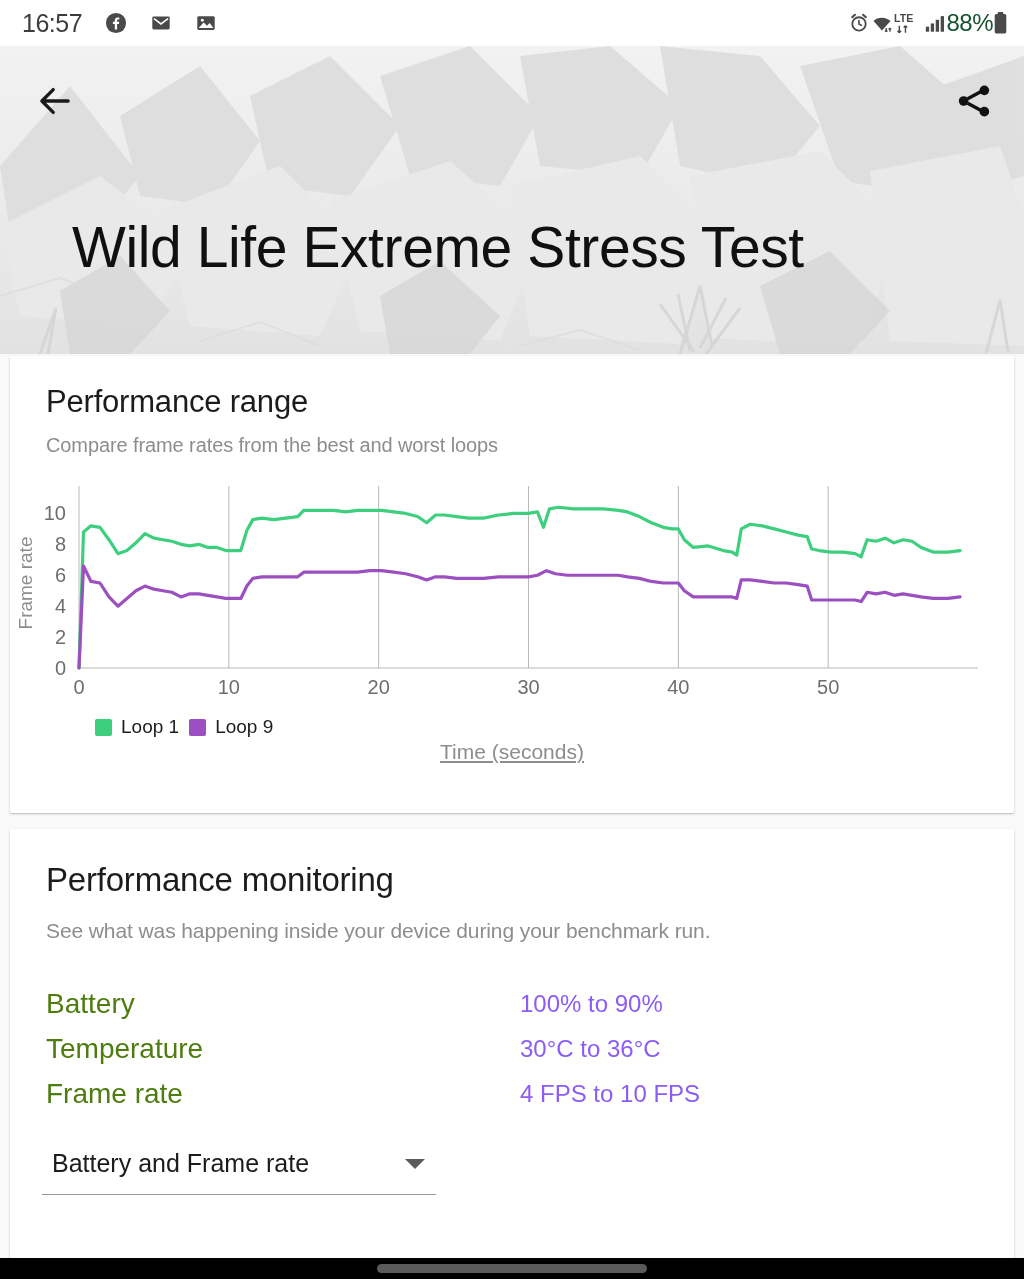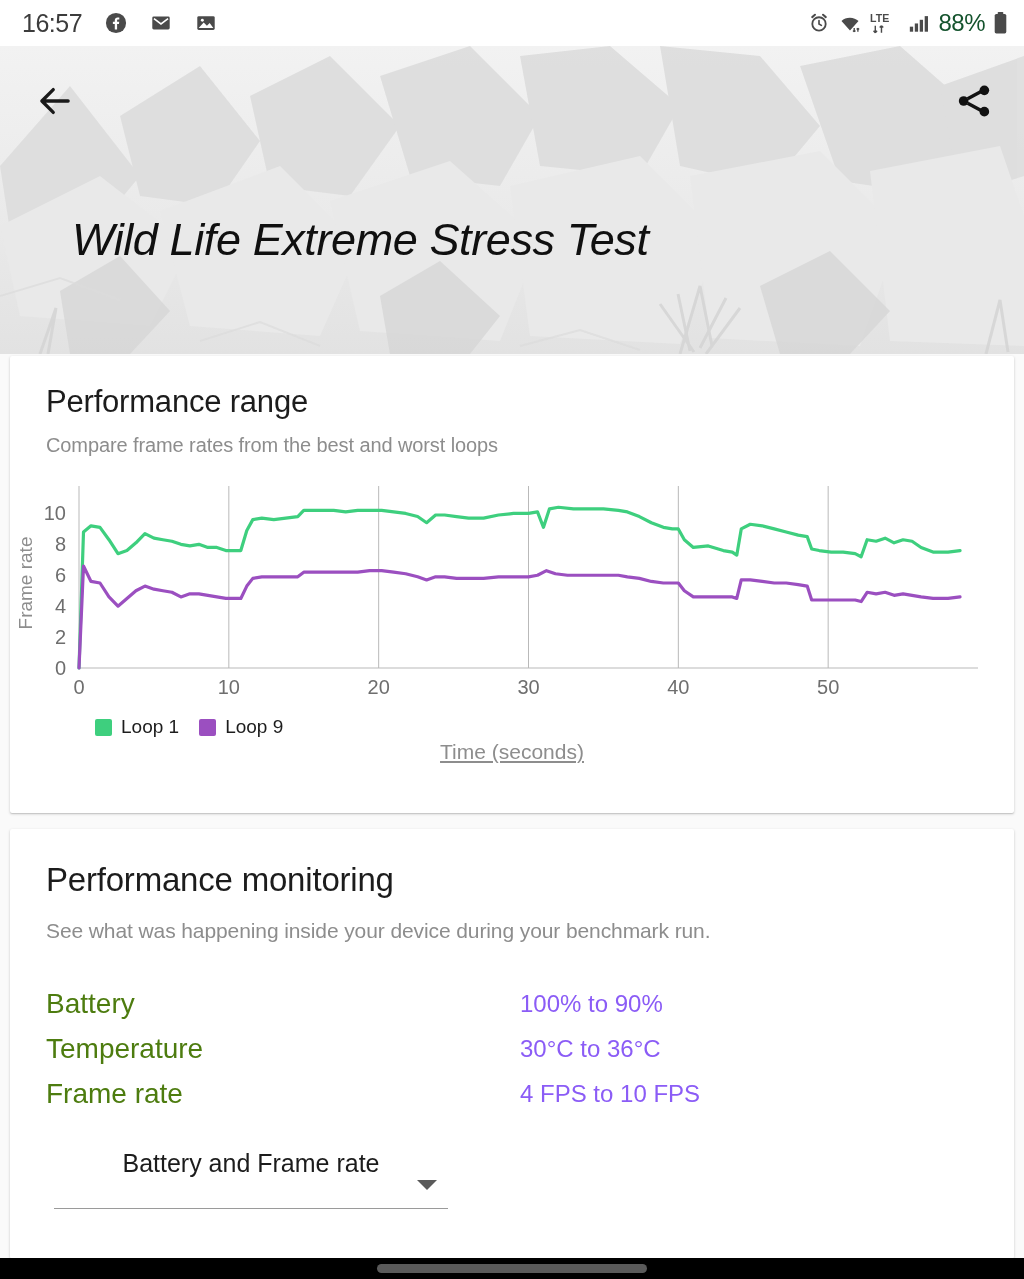--- a/index.html
+++ b/index.html
@@ -12,38 +12,38 @@
   .screen { position: relative; width: 1024px; height: 1279px; background: #fafafa; }
 
   
   .statusbar {
     position: absolute; top: 0; left: 0; width: 1024px; height: 46px;
     background: #ffffff; display: flex; align-items: center;
     padding: 0 16px 0 22px;
   }
   .sb-left { display: flex; align-items: center; gap: 23px; }
   .sb-time { font-size: 25px; color: #3c3c3c; letter-spacing: -0.5px; }
-  .sb-right { margin-left: auto; display: flex; align-items: center; gap: 8px; }
+  .sb-right { margin-left: auto; display: flex; align-items: center; gap: 0; }
   .sb-pct { font-size: 24px; color: #14532d; letter-spacing: -0.5px; }
   .ic { display: block; }
 
   
   .hero {
     position: absolute; top: 46px; left: 0; width: 1024px; height: 308px;
     overflow: hidden; background: #eeeeee;
   }
   .hero-img { position: absolute; inset: 0; }
   .hero-toolbar {
     position: absolute; top: 0; left: 0; width: 100%; height: 110px;
     display: flex; align-items: center; justify-content: space-between;
     padding: 0 30px 0 34px;
   }
   .hero-title {
     position: absolute; left: 72px; top: 168px;
-    font-size: 45px; color: #101010; letter-spacing: -0.4px; font-style: italic;
+    font-size: 57px; color: #101010; letter-spacing: -0.4px;
   }
 
   
   .card {
     position: absolute; left: 10px; width: 1004px;
     background: #ffffff;
     box-shadow: 0 1px 3px rgba(0,0,0,0.18), 0 1px 1px rgba(0,0,0,0.10);
     border-radius: 2px;
   }
   #card-range { top: 356px; height: 457px; }
@@ -54,42 +54,42 @@
   .card-pad { padding: 28px 36px 0 36px; }
   #card-monitor .card-pad { padding: 32px 36px 0 36px; }
   #card-monitor .card-title { font-size: 33px; }
   #card-monitor .card-sub { font-size: 21px; margin-top: 20px; }
 
   
   .chart-wrap { position: absolute; left: 0; top: 122px; width: 1004px; height: 335px; }
   .chart-svg { display: block; }
   .legend {
     position: absolute; left: 65px; top: 238px;
-    display: flex; align-items: center; gap: 20px;
+    display: flex; align-items: center; gap: 10px;
     font-size: 19px; color: #1d1d1d; padding-left: 20px;
   }
   .legend .sw { width: 17px; height: 17px; display: inline-block; border-radius: 2px; }
   .legend .item { display: flex; align-items: center; gap: 9px; }
   .xlabel {
     position: absolute; left: 0; top: 262px; width: 1004px;
     text-align: center; font-size: 21px; color: #8d8d8d; text-decoration: underline;
   }
 
   
   .stats { position: absolute; left: 36px; top: 152px; width: 930px; }
   .stat-row { display: flex; align-items: center; height: 45px; margin-bottom: 0; }
   .stat-row + .stat-row { margin-top: 0; }
   .stat-label { width: 474px; font-size: 28px; color: #4d7c0f; }
   .stat-value { font-size: 24px; color: #8b5cf6; }
 
   
   .dropdown {
-    position: absolute; left: 44px; top: 320px; width: 394px;
+    position: absolute; left: 32px; top: 320px; width: 394px;
     border-bottom: 1px solid #9a9a9a; padding: 0 10px 16px 10px;
-    display: flex; align-items: center; flex-direction: column;
+    display: flex; align-items: center;
   }
   .dd-value { font-size: 25px; color: #1c1c1c; }
   .dd-caret { margin-left: auto; }
 
   
   .navbar {
     position: absolute; left: 0; bottom: 0; width: 1024px; height: 21px;
     background: #000000; display: flex; align-items: center; justify-content: center;
   }
   .nav-pill { width: 270px; height: 9px; background: #5a5a5a; border-radius: 5px; }

